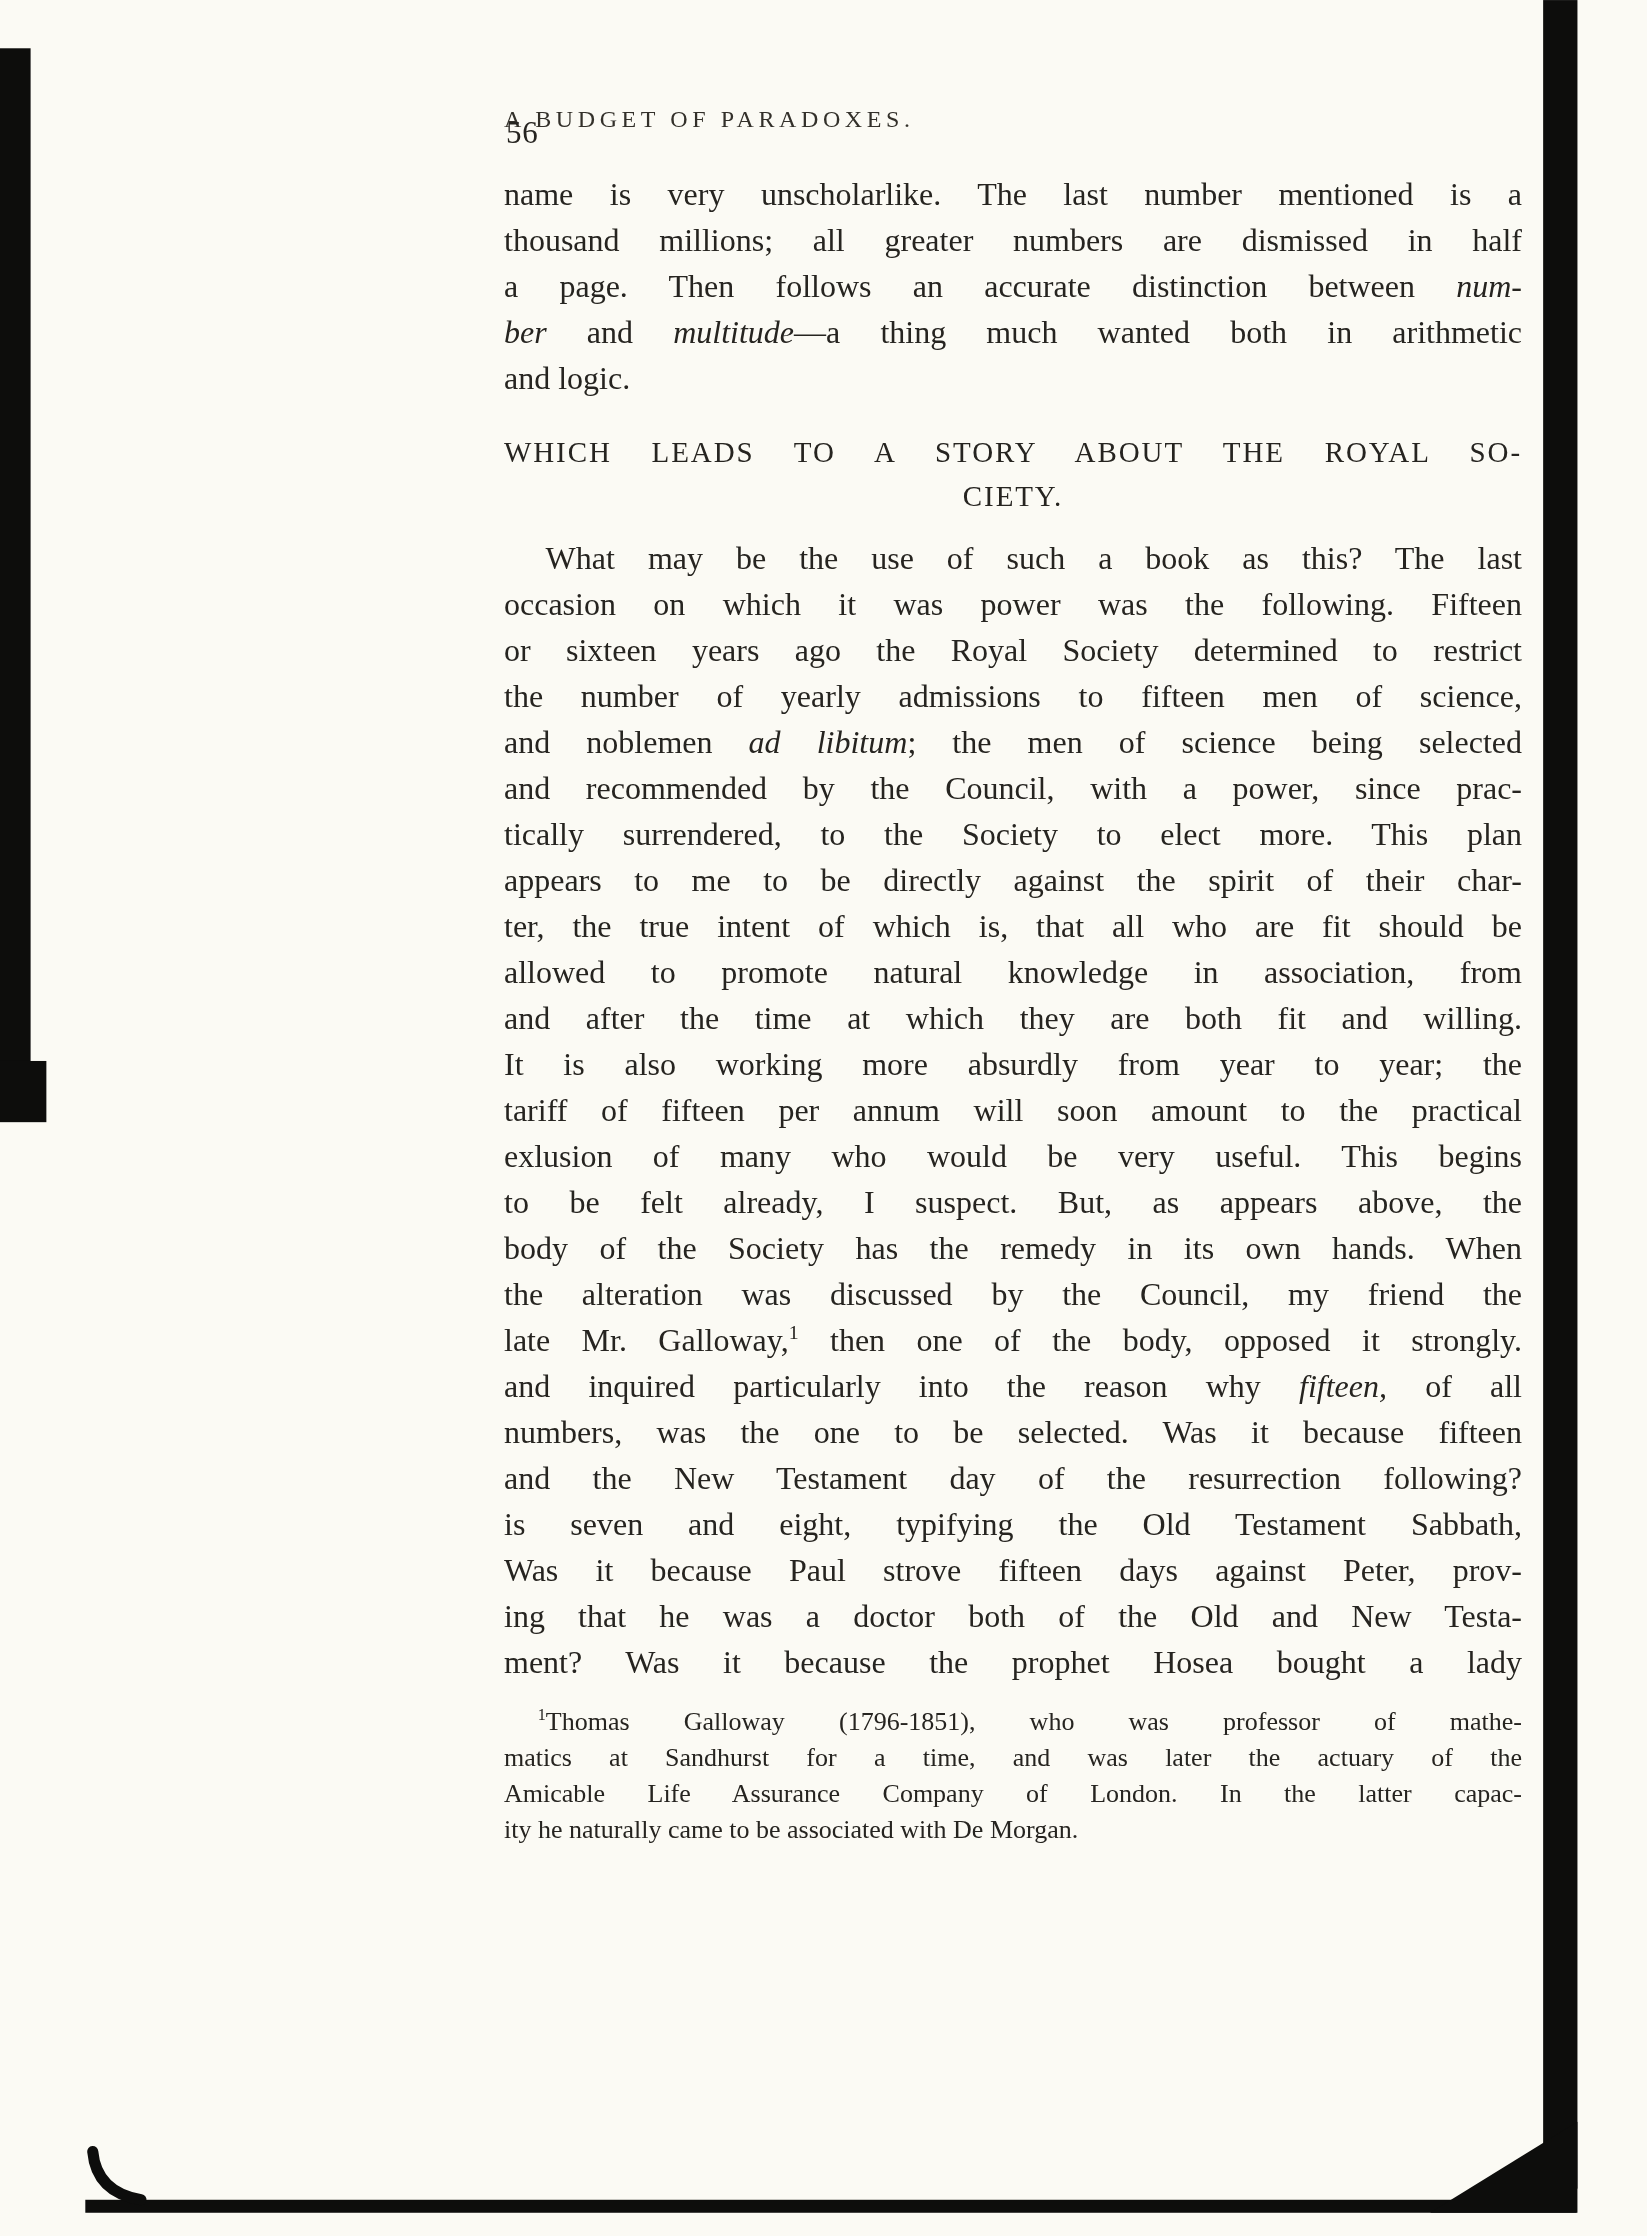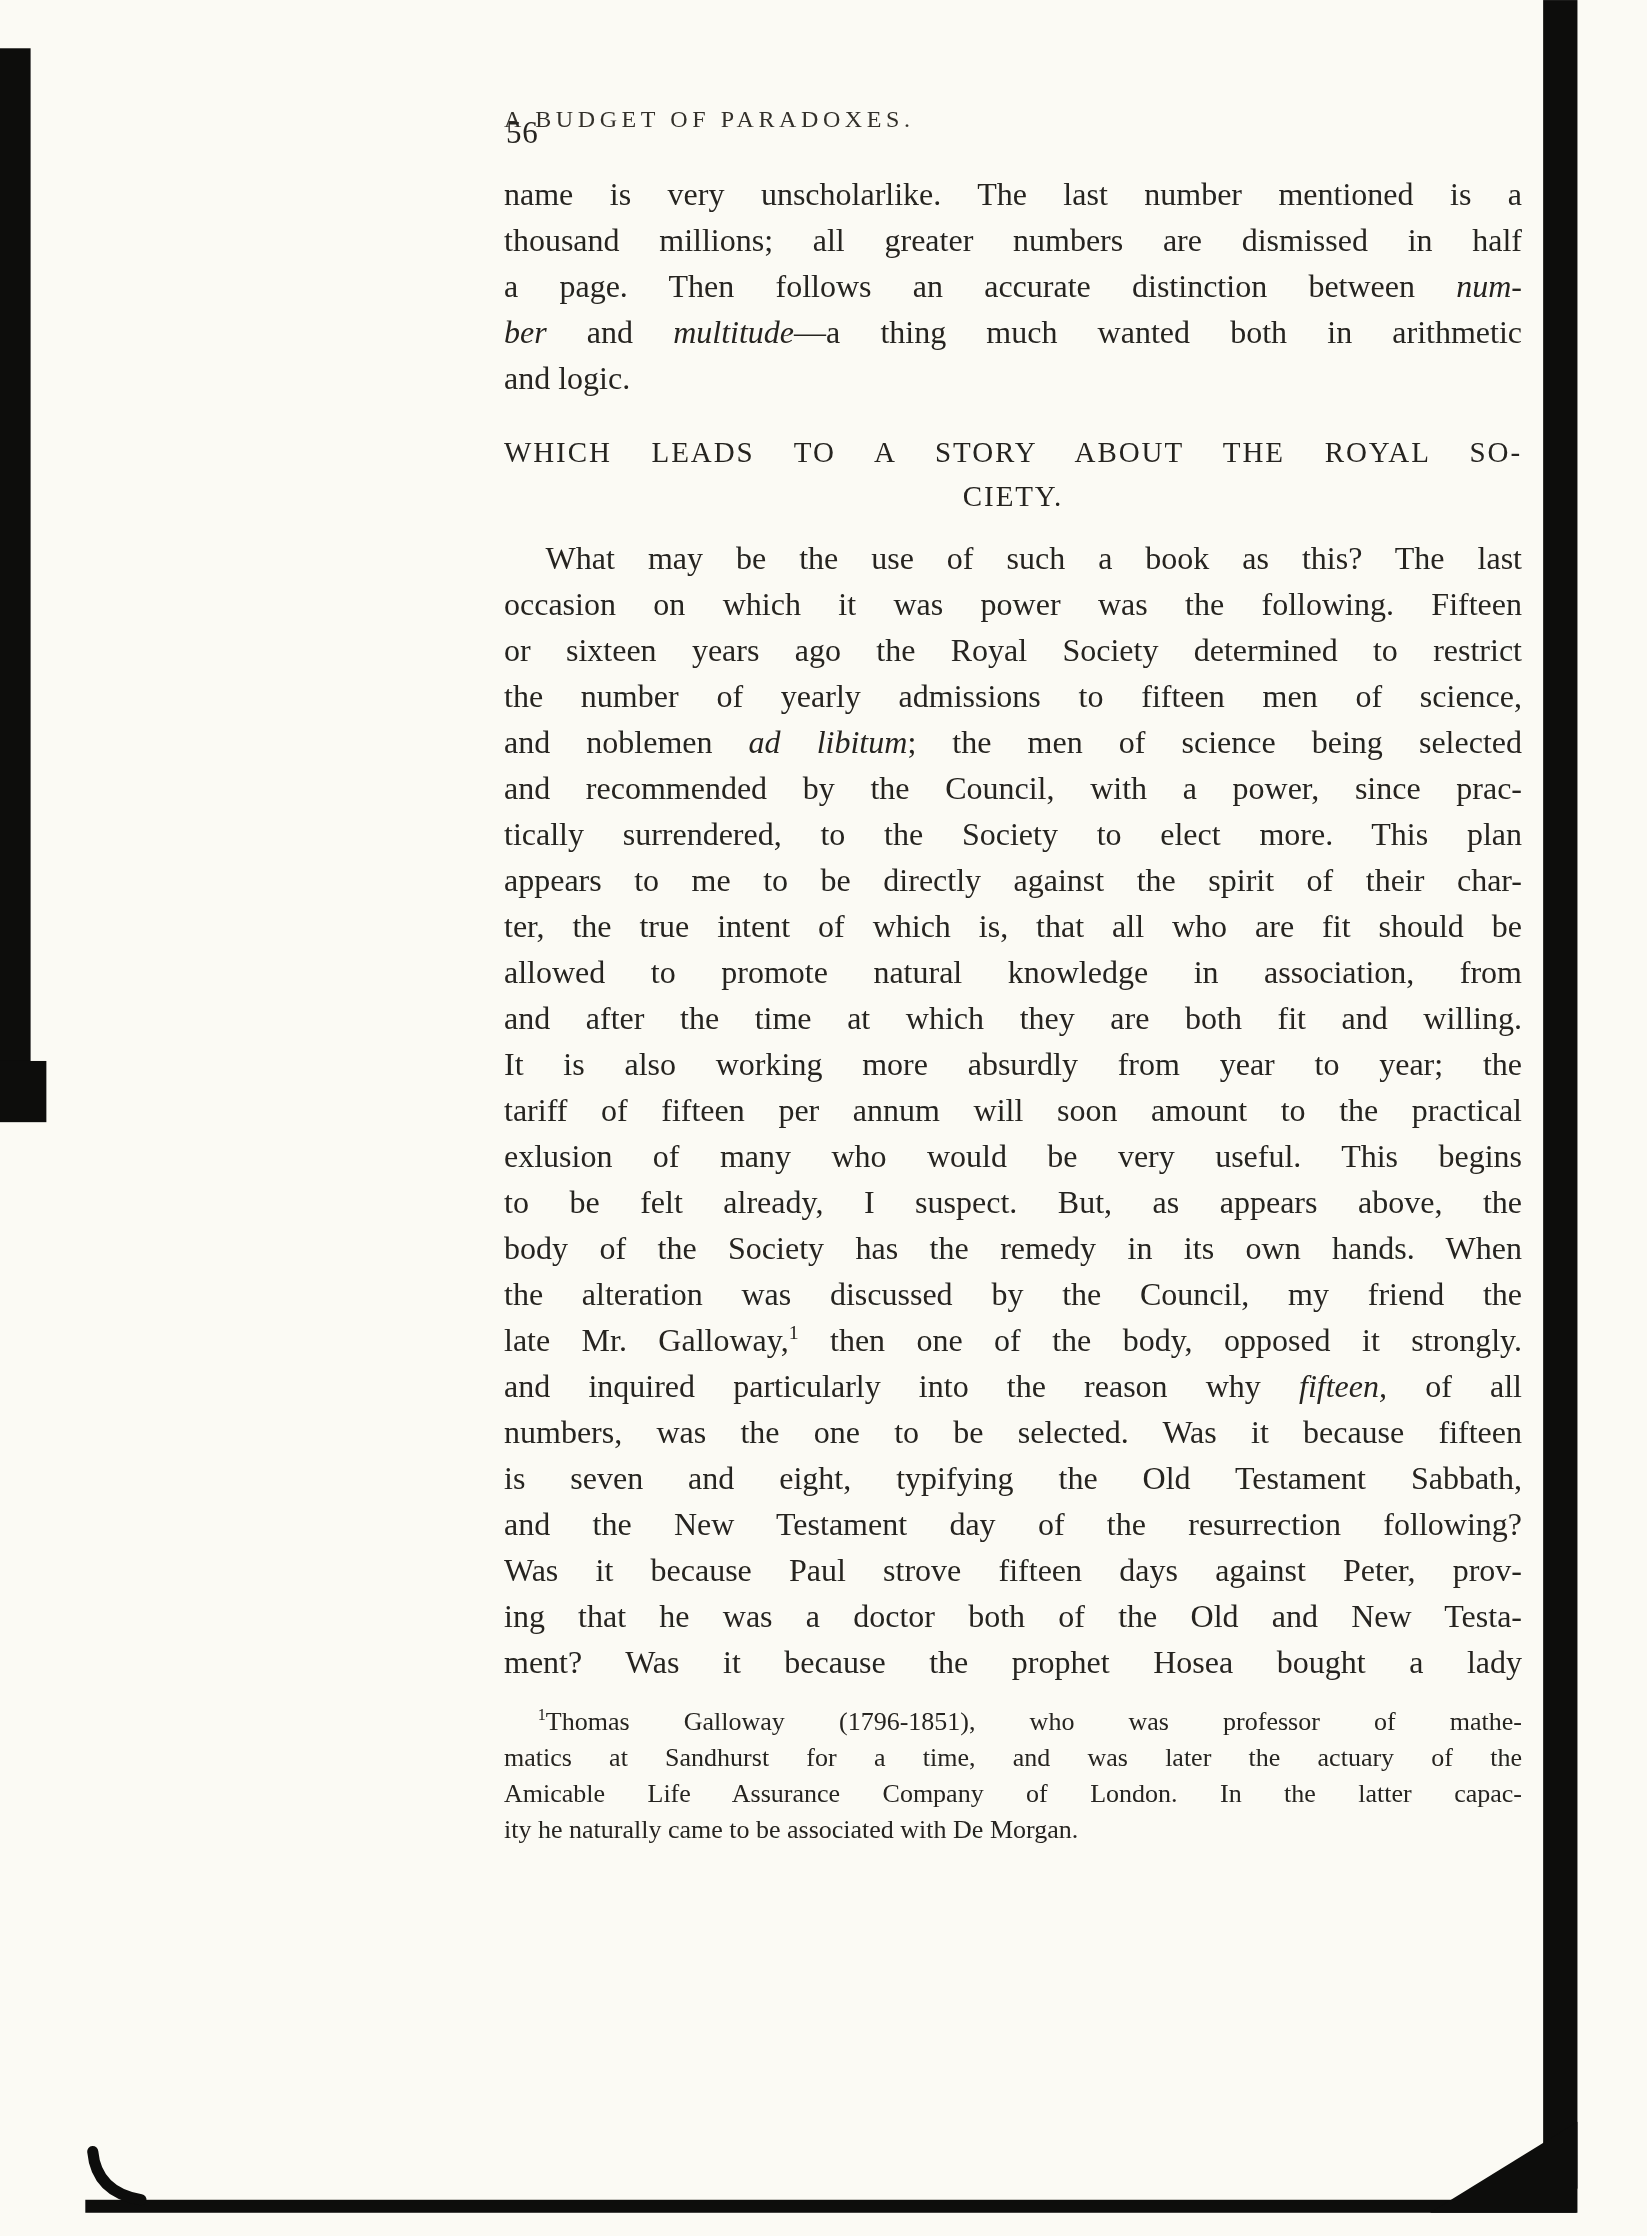--- a/index.html
+++ b/index.html
@@ -129,22 +129,22 @@
         <div class="tline"><span>and after the time at which they are both fit and willing.</span></div>
         <div class="tline"><span>It is also working more absurdly from year to year; the</span></div>
         <div class="tline"><span>tariff of fifteen per annum will soon amount to the practical</span></div>
         <div class="tline"><span>exlusion of many who would be very useful.  This begins</span></div>
         <div class="tline"><span>to be felt already, I suspect.  But, as appears above, the</span></div>
         <div class="tline"><span>body of the Society has the remedy in its own hands.  When</span></div>
         <div class="tline"><span>the alteration was discussed by the Council, my friend the</span></div>
         <div class="tline"><span>late Mr. Galloway,</span><sup>1</sup><span> then one of the body, opposed it strongly.</span></div>
         <div class="tline"><span>and inquired particularly into the reason why </span><i>fifteen,</i><span> of all</span></div>
         <div class="tline"><span>numbers, was the one to be selected.  Was it because fifteen</span></div>
+        <div class="tline"><span>and the New Testament day of the resurrection following?</span></div>
         <div class="tline"><span>is seven and eight, typifying the Old Testament Sabbath,</span></div>
-        <div class="tline"><span>and the New Testament day of the resurrection following?</span></div>
         <div class="tline"><span>Was it because Paul strove fifteen days against Peter, prov-</span></div>
         <div class="tline"><span>ing that he was a doctor both of the Old and New Testa-</span></div>
         <div class="tline"><span>ment?  Was it because the prophet Hosea bought a lady</span></div>
       </div>
     <div class="para footnote">
         <div class="tline indent"><sup>1</sup><span>Thomas Galloway (1796-1851), who was professor of mathe-</span></div>
         <div class="tline"><span>matics at Sandhurst for a time, and was later the actuary of the</span></div>
         <div class="tline"><span>Amicable Life Assurance Company of London.  In the latter capac-</span></div>
         <div class="tline end"><span>ity he naturally came to be associated with De Morgan.</span></div>
       </div>

